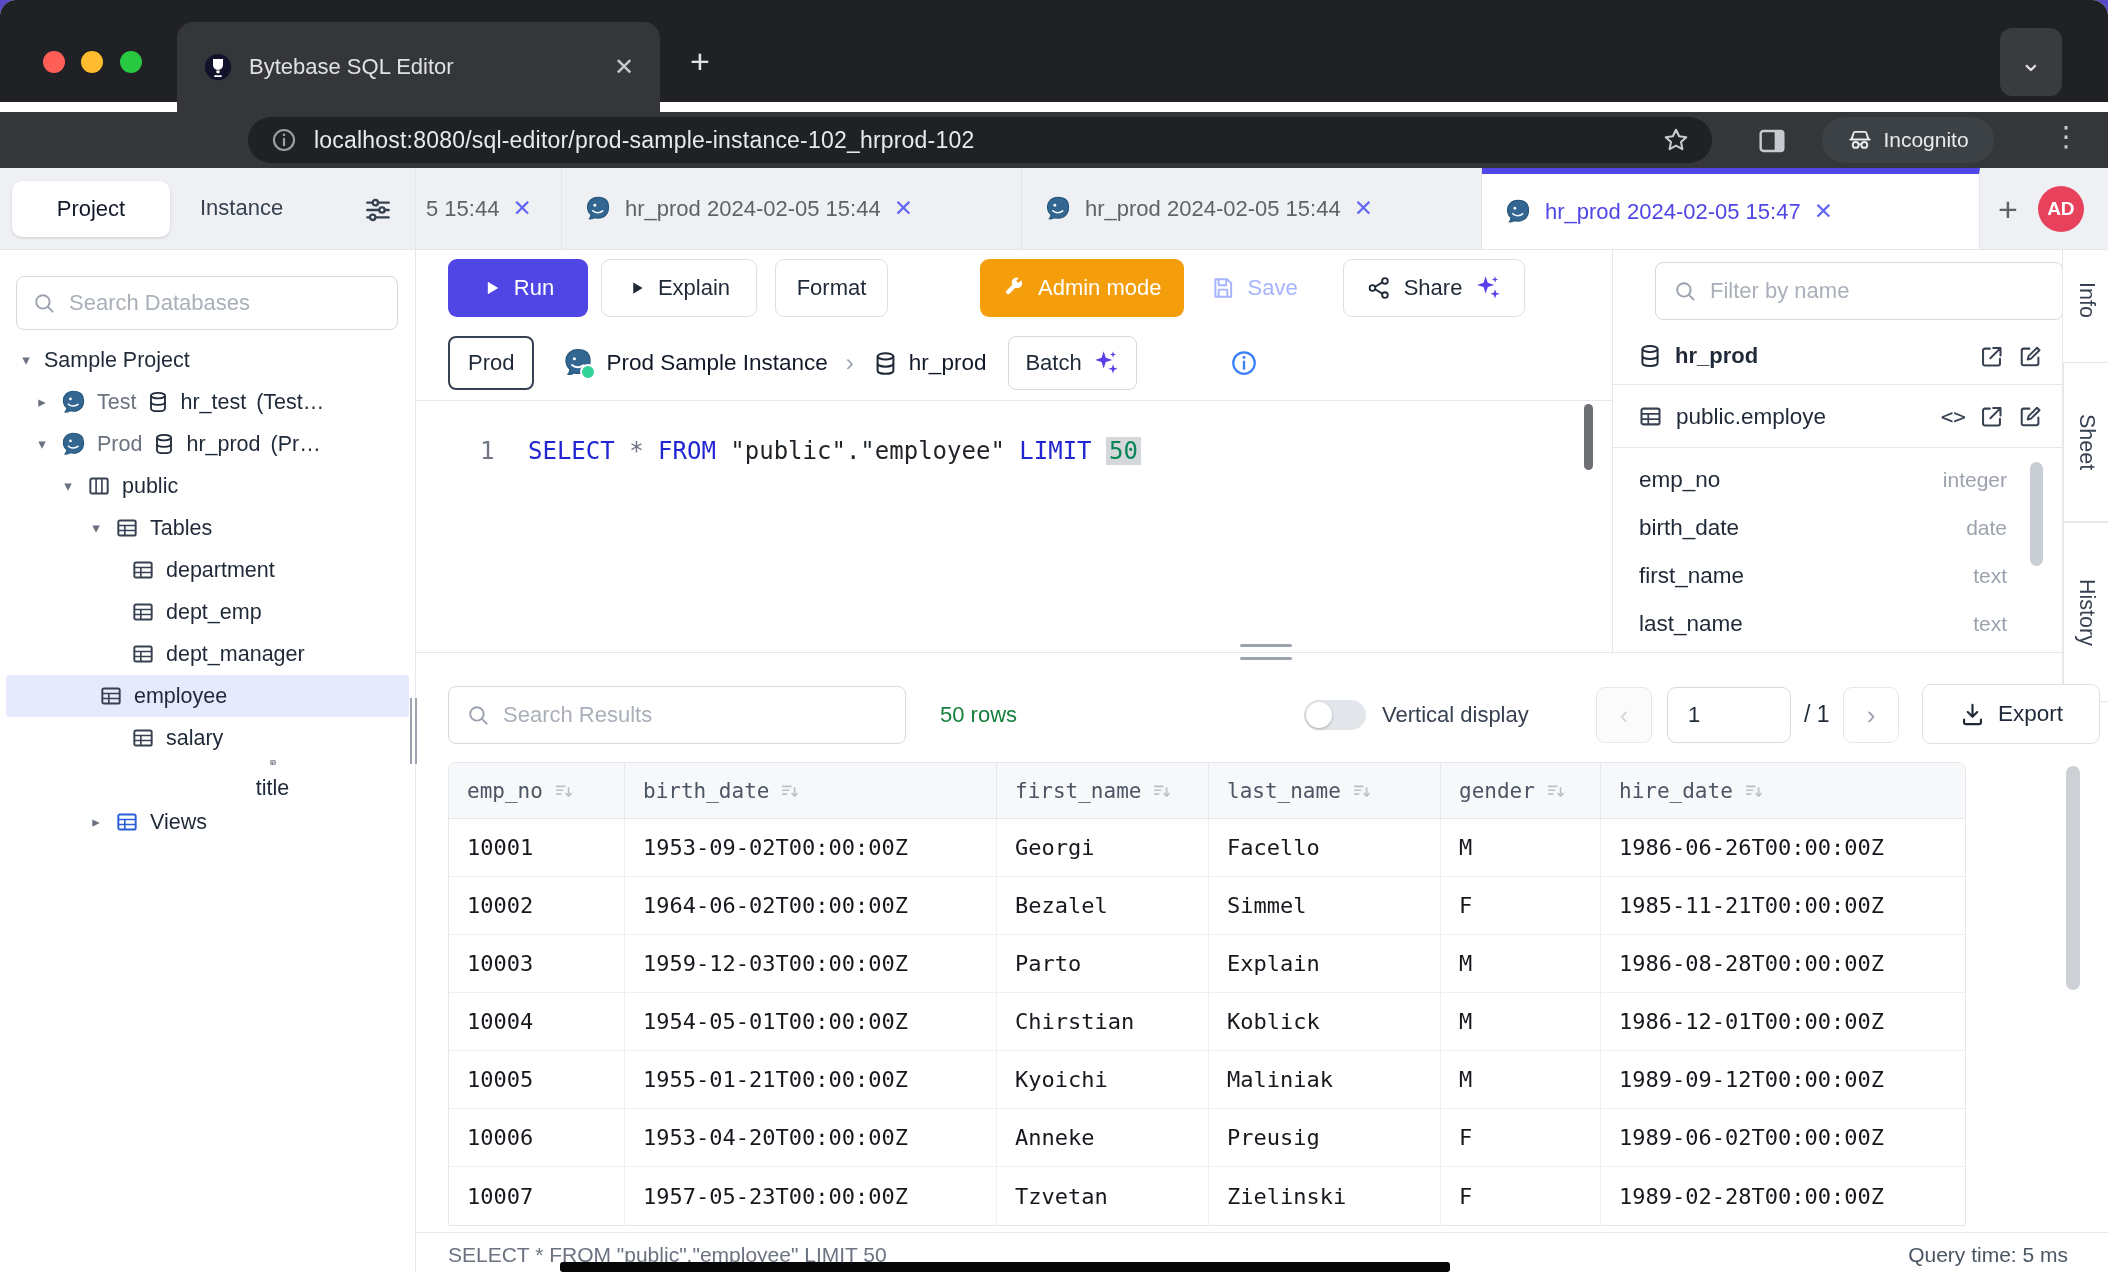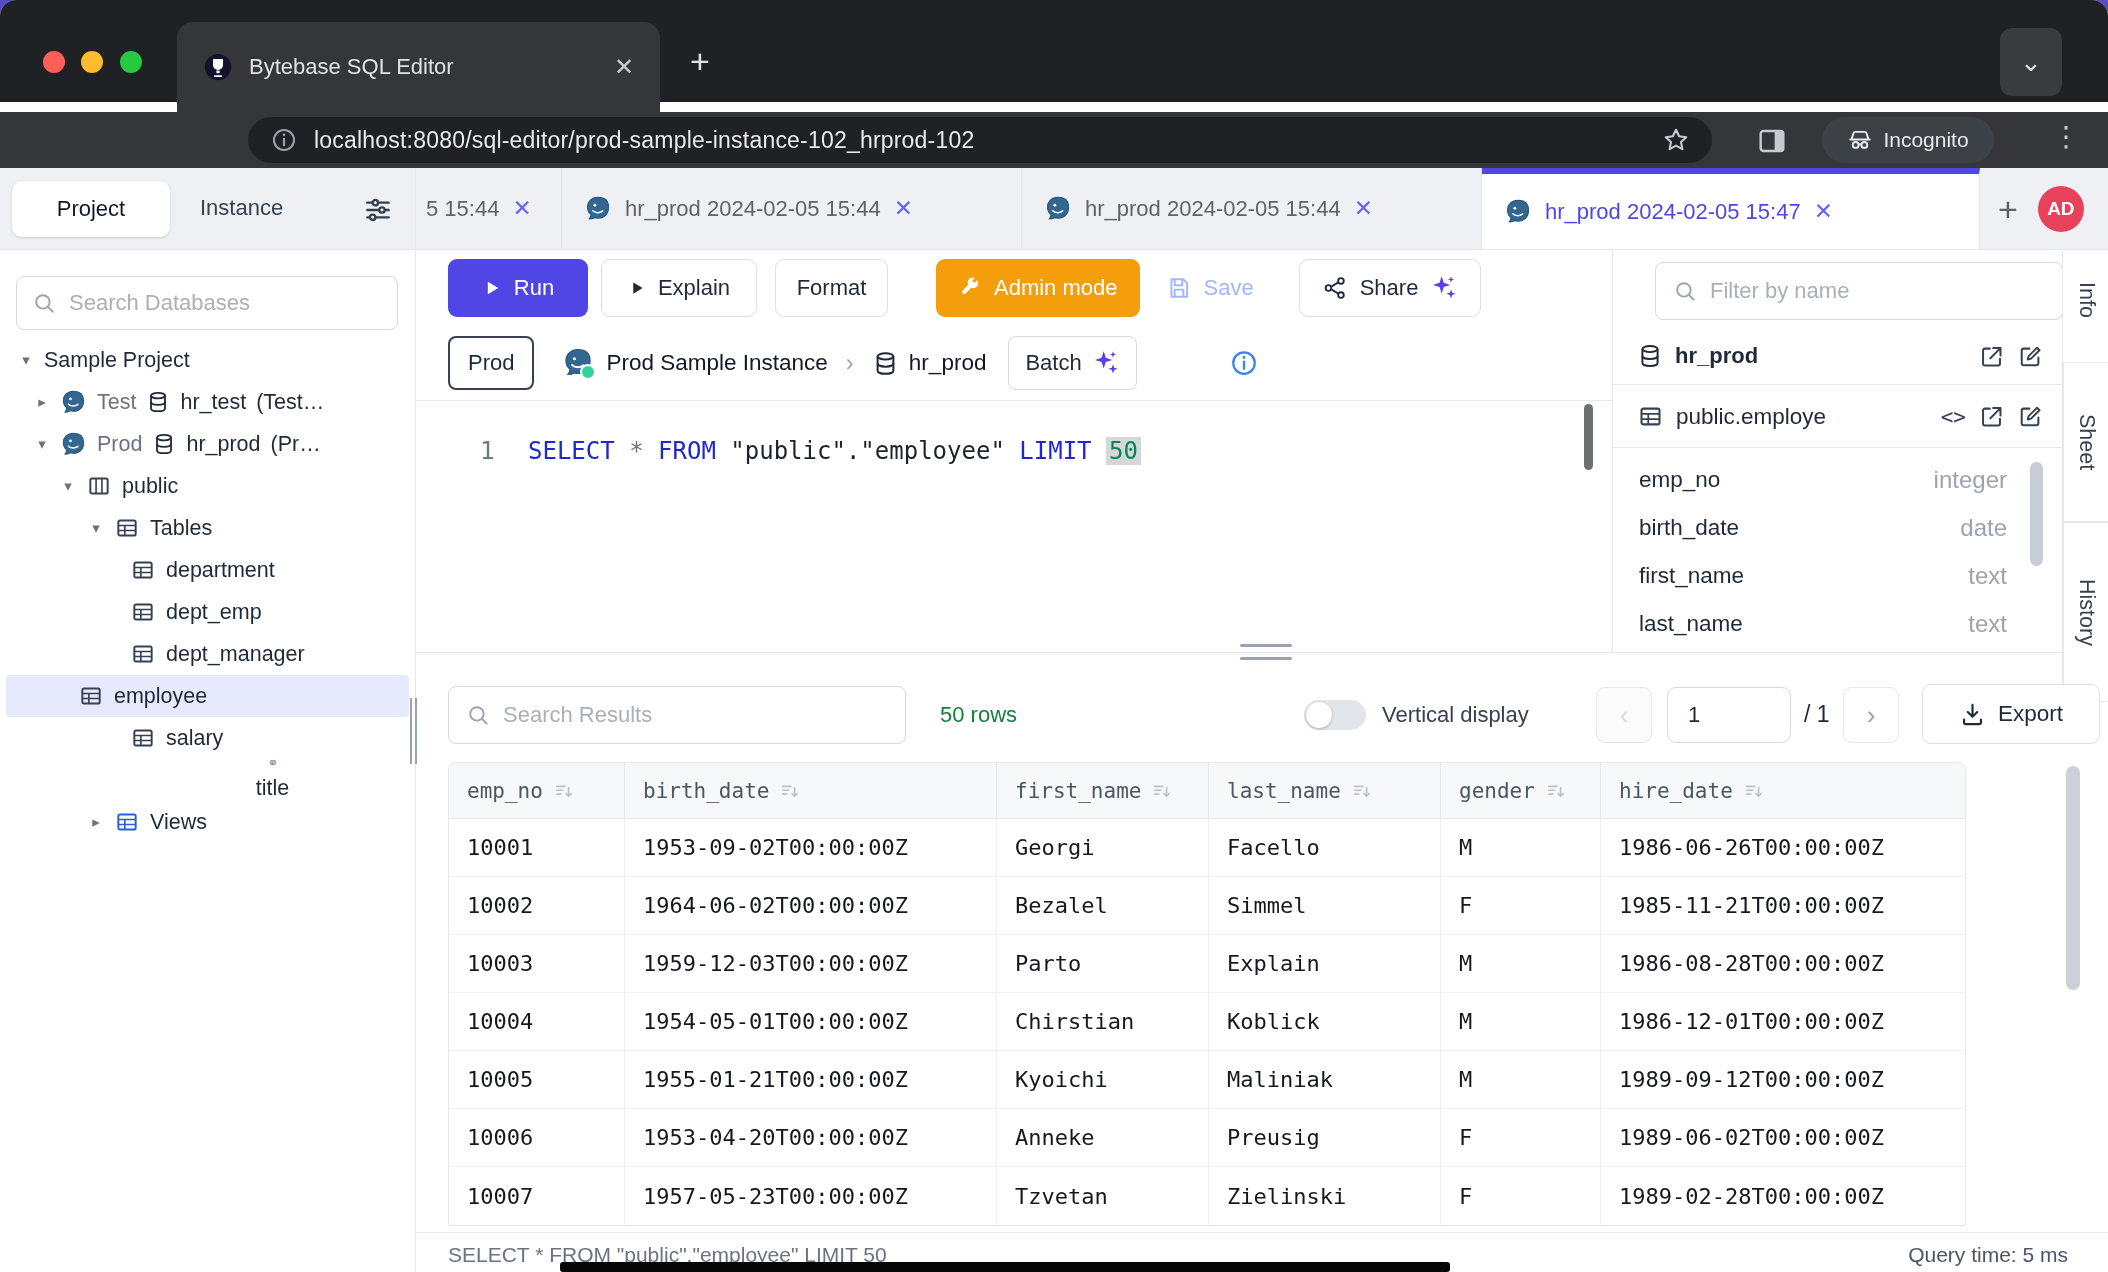--- a/index.html
+++ b/index.html
@@ -66,21 +66,21 @@
   .avatar{align-self:center;margin-left:20px;width:46px;height:46px;border-radius:50%;background:#e8415c;
     color:#fff;font-size:19px;font-weight:bold;display:flex;align-items:center;justify-content:center;}
 
   
   .tb{position:absolute;left:416px;top:250px;width:1196px;height:76px;background:#fff;
     display:flex;align-items:center;padding-left:32px;box-sizing:border-box;}
   .btn{height:58px;border-radius:9px;display:flex;align-items:center;justify-content:center;gap:12px;
     font-size:22px;box-sizing:border-box;padding:0 22px;white-space:nowrap;}
   .btn.run{background:#4f46e5;color:#fff;width:140px;}
   .btn.ghost{background:#fff;border:1px solid #dcdfe4;color:#1f2937;}
-  .btn.admin{background:#f59e0b;color:#fff;margin-left:48px;}
+  .btn.admin{background:#f59e0b;color:#fff;margin-left:92px;}
   .btn.save{color:#a5b4fc;padding:0 10px;margin-left:16px;}
   .filter{position:absolute;left:1639px;top:262px;width:408px;height:58px;border:1px solid #d6d9de;border-radius:8px;
     box-sizing:border-box;display:flex;align-items:center;gap:12px;padding:0 16px;background:#fff;margin-left:16px;}
   .filter .ph{color:#aab0b9;font-size:22px;}
 
   
   .bc{position:absolute;left:416px;top:326px;width:1196px;height:74px;display:flex;align-items:center;
     padding-left:32px;box-sizing:border-box;gap:0;}
   .envbox{border:2px solid #374151;border-radius:8px;height:50px;padding:0 18px;display:flex;align-items:center;
     font-size:22px;color:#1f2937;}
@@ -104,21 +104,21 @@
   .rp-border{position:absolute;left:1612px;top:250px;width:1px;height:402px;background:#e5e7eb;}
   .rp-row{position:absolute;left:1613px;width:449px;display:flex;align-items:center;box-sizing:border-box;
     padding:0 18px 0 24px;gap:12px;}
   .rp-row .grow{flex:1;}
   .rp-db{top:328px;height:57px;border-bottom:1px solid #e5e7eb;font-size:22px;color:#1f2937;font-weight:bold;}
   .rp-tbl{top:386px;height:62px;border-bottom:1px solid #e5e7eb;font-size:22.5px;color:#1f2937;}
   .rp-tbl .code-g{font-family:"DejaVu Sans Mono",monospace;font-size:21px;color:#374151;}
   .col-row{position:absolute;left:1613px;width:420px;height:48px;display:flex;align-items:center;
     box-sizing:border-box;padding:0 26px;}
   .col-row .n{flex:1;font-size:22.5px;color:#1f2937;}
-  .col-row .t{font-size:24px;color:#9ca3af;}
+  .col-row .t{font-size:21px;color:#9ca3af;}
   .rp-scroll{position:absolute;left:2030px;top:462px;width:13px;height:104px;background:#c9cdd4;border-radius:7px;}
 
   
   .vstrip{position:absolute;left:2062px;top:250px;width:46px;height:455px;border-left:1px solid #e5e7eb;background:#fff;}
   .vtab{writing-mode:vertical-rl;font-size:21.5px;color:#374151;width:100%;box-sizing:border-box;
     display:flex;align-items:center;justify-content:center;}
   .vtab.info{height:100px;}
   .vtab.boxed{border:1px solid #e5e7eb;border-right:0;}
   .vtab.sheet{height:160px;margin-top:12px;}
   .vtab.history{height:180px;}
@@ -390,21 +390,21 @@
             <use href="#i-tbl"></use>
           </svg>
         <span>dept_emp</span>
       </div>
       <div class="trow" style="padding-left:130px;">
         <svg class="ic" width="26" height="26" style="color:#374151;">
             <use href="#i-tbl"></use>
           </svg>
         <span>dept_manager</span>
       </div>
-      <div class="trow sel" style="padding-left:72px;">
+      <div class="trow sel" style="padding-left:92px;">
         <svg class="ic" width="26" height="26" style="color:#374151;">
             <use href="#i-tbl"></use>
           </svg>
         <span>employee</span>
       </div>
       <div class="trow" style="padding-left:130px;">
         <svg class="ic" width="26" height="26" style="color:#374151;">
             <use href="#i-tbl"></use>
           </svg>
         <span>salary</span>

